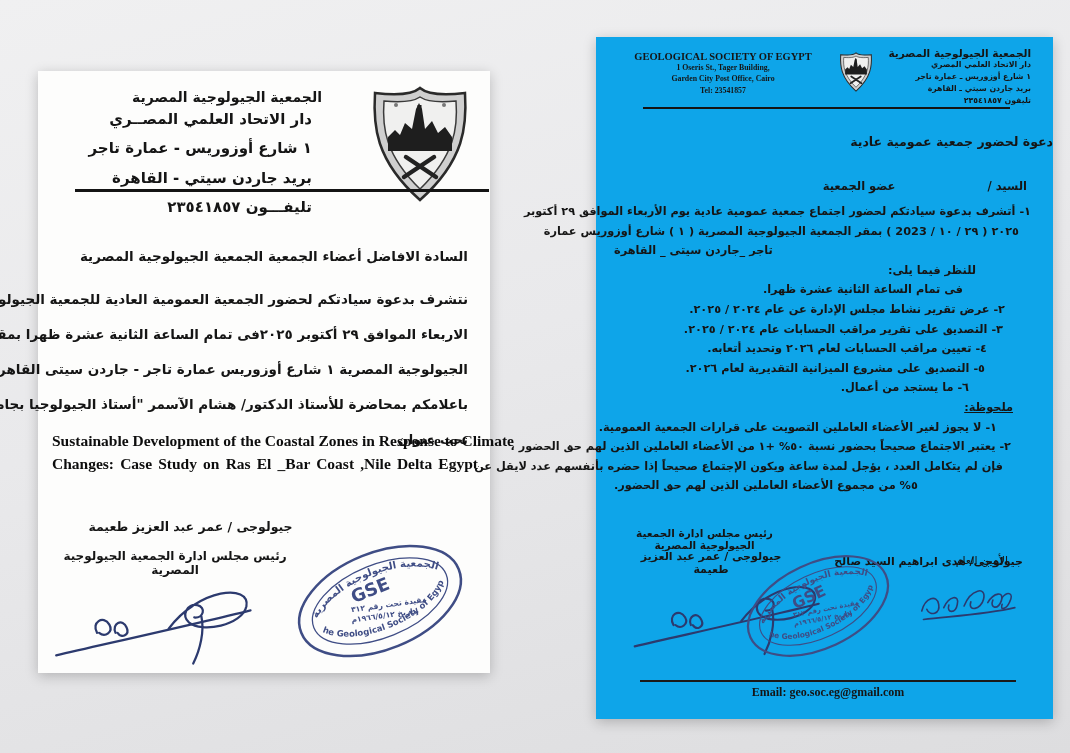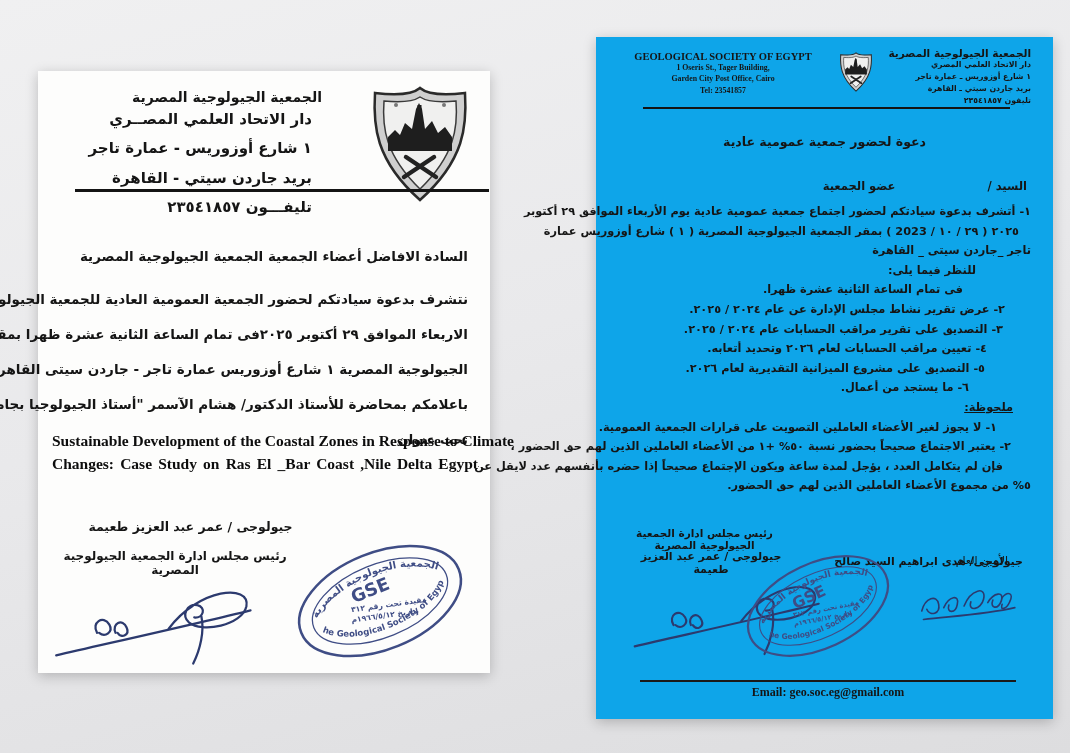--- a/index.html
+++ b/index.html
@@ -40,29 +40,29 @@
   .rp-header{position:absolute;top:10px;left:0;width:100%;height:60px;}
   .rp-en{position:absolute;left:32px;top:4px;width:190px;text-align:center;
     font-family:"Liberation Serif",serif;font-weight:bold;}
   .rp-en .org{font-size:10.5px;}
   .rp-en .l{font-size:7.8px;line-height:1.45;}
   .rp-logo{position:absolute;left:243px;top:2px;width:34px;height:46px;}
   .rp-ar{position:absolute;right:22px;top:0;width:150px;direction:rtl;text-align:right;font-weight:bold;}
   .rp-ar .org{font-size:10.5px;}
   .rp-ar .l{font-size:7.8px;line-height:1.55;}
   .rp-rule{position:absolute;top:70px;left:47px;width:367px;border-top:2.5px solid #141414;}
-  .rp-title{position:absolute;top:97px;left:0;width:100%;text-align:center;direction:rtl;
+  .rp-title{position:absolute;top:97px;left:0;width:100%;text-align:right;direction:rtl;
     font-weight:bold;font-size:12.5px;}
   .rp-addr{position:absolute;top:142px;right:26px;direction:rtl;display:flex;gap:92px;
     font-weight:bold;font-size:11.5px;}
   .rp-text{position:absolute;top:165px;right:22px;left:18px;direction:rtl;
     font-weight:bold;font-size:11.3px;}
   .rp-text .ln{line-height:19.6px;text-align:right;white-space:nowrap;}
   .rp-text .just{text-align:justify;text-align-last:justify;}
-  .rp-text .center{text-align:right;}
+  .rp-text .center{text-align:left;}
   .rp-note-label{text-decoration:underline;}
   .rp-sec-title{position:absolute;top:517px;right:45px;direction:rtl;font-weight:normal;font-size:11px;}
   .rp-sec-name{position:absolute;top:518px;right:30px;direction:rtl;font-weight:bold;font-size:11px;}
   .rp-ch-title{position:absolute;top:490px;left:26px;width:165px;direction:rtl;text-align:center;
     font-weight:bold;font-size:10.5px;}
   .rp-ch-name{position:absolute;top:513px;left:40px;width:150px;direction:rtl;text-align:center;
     font-weight:bold;font-size:11px;}
   #rp-sig-hoda{right:28px;top:535px;width:110px;height:62px;}
   #rp-sig-omar{left:30px;top:528px;width:215px;height:92px;}
   #rp-stamp{left:143px;top:505px;width:158px;height:128px;}

